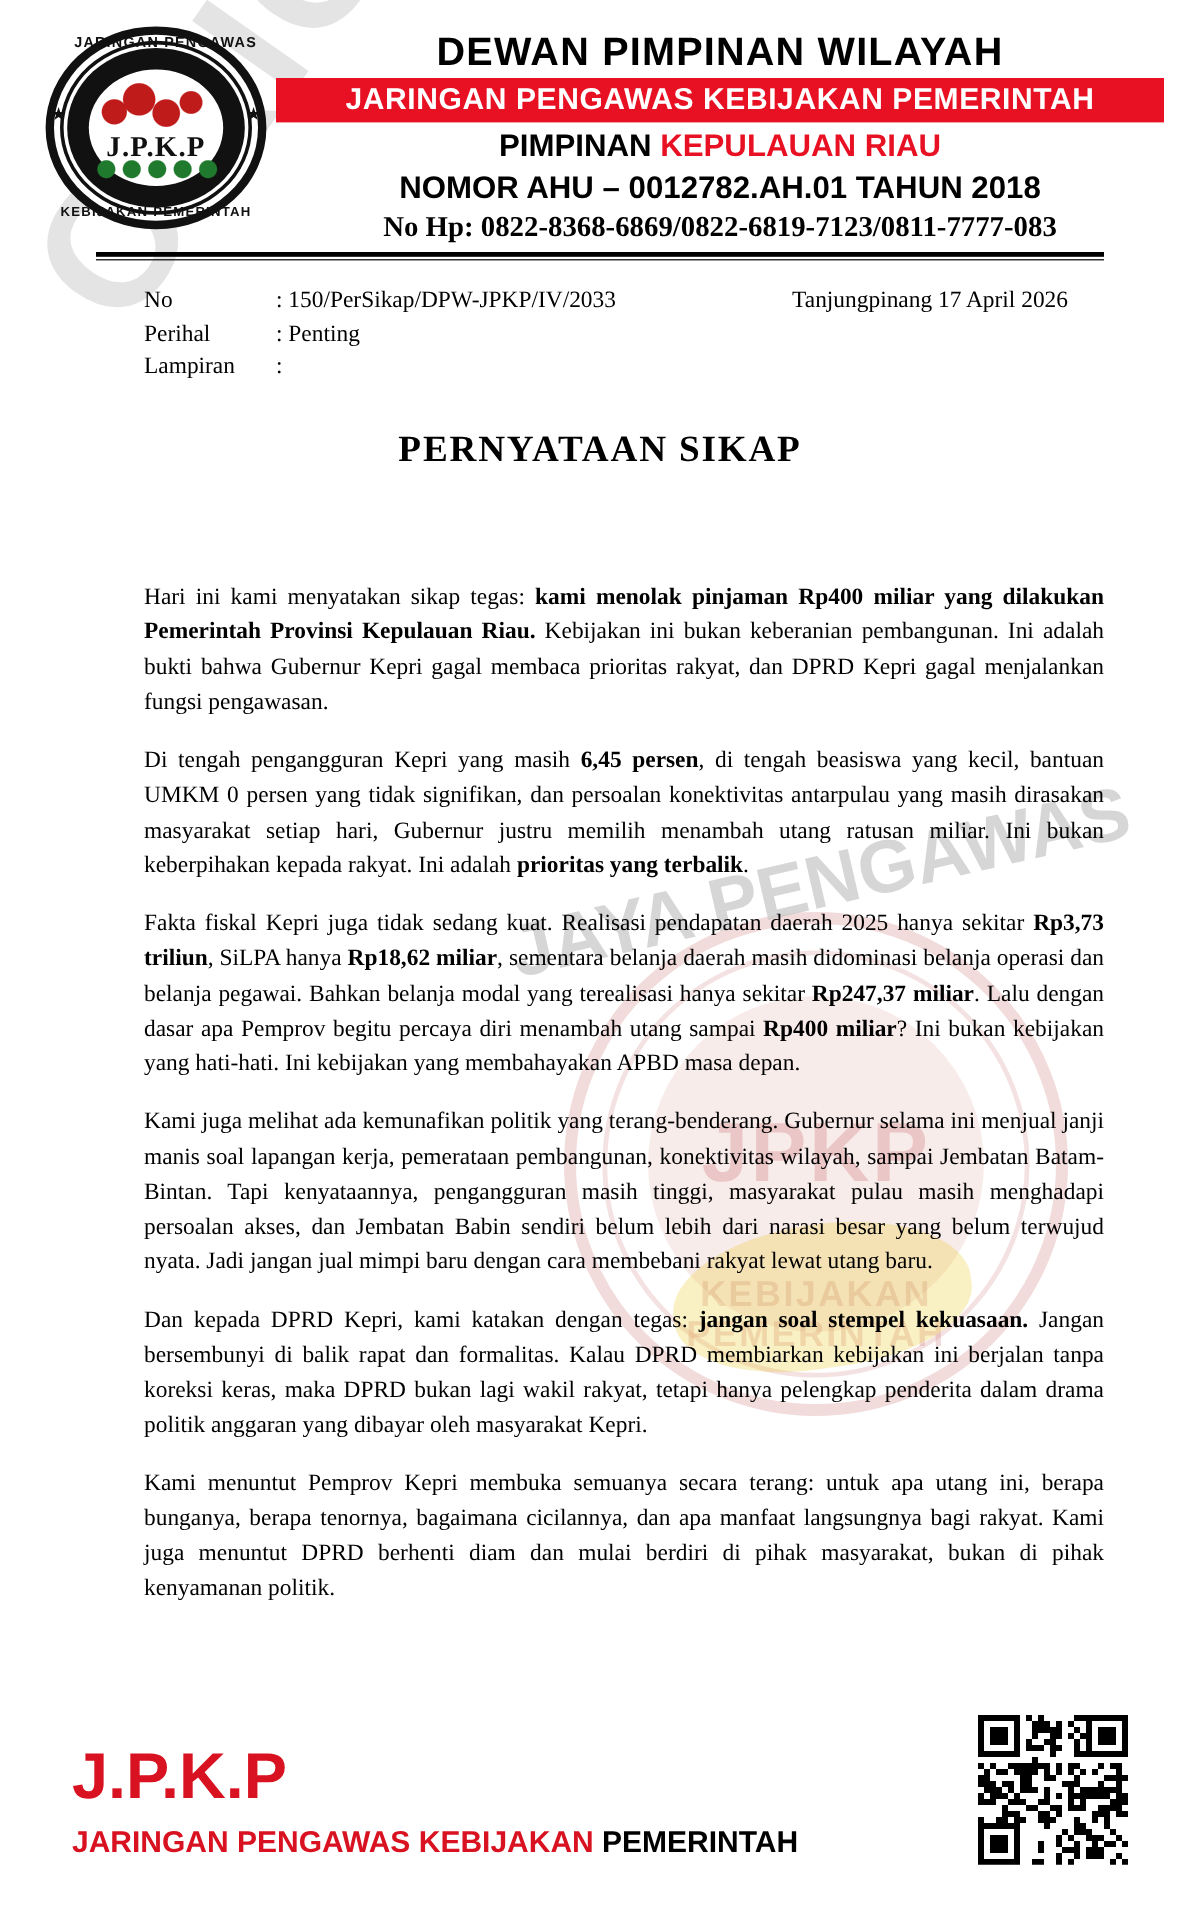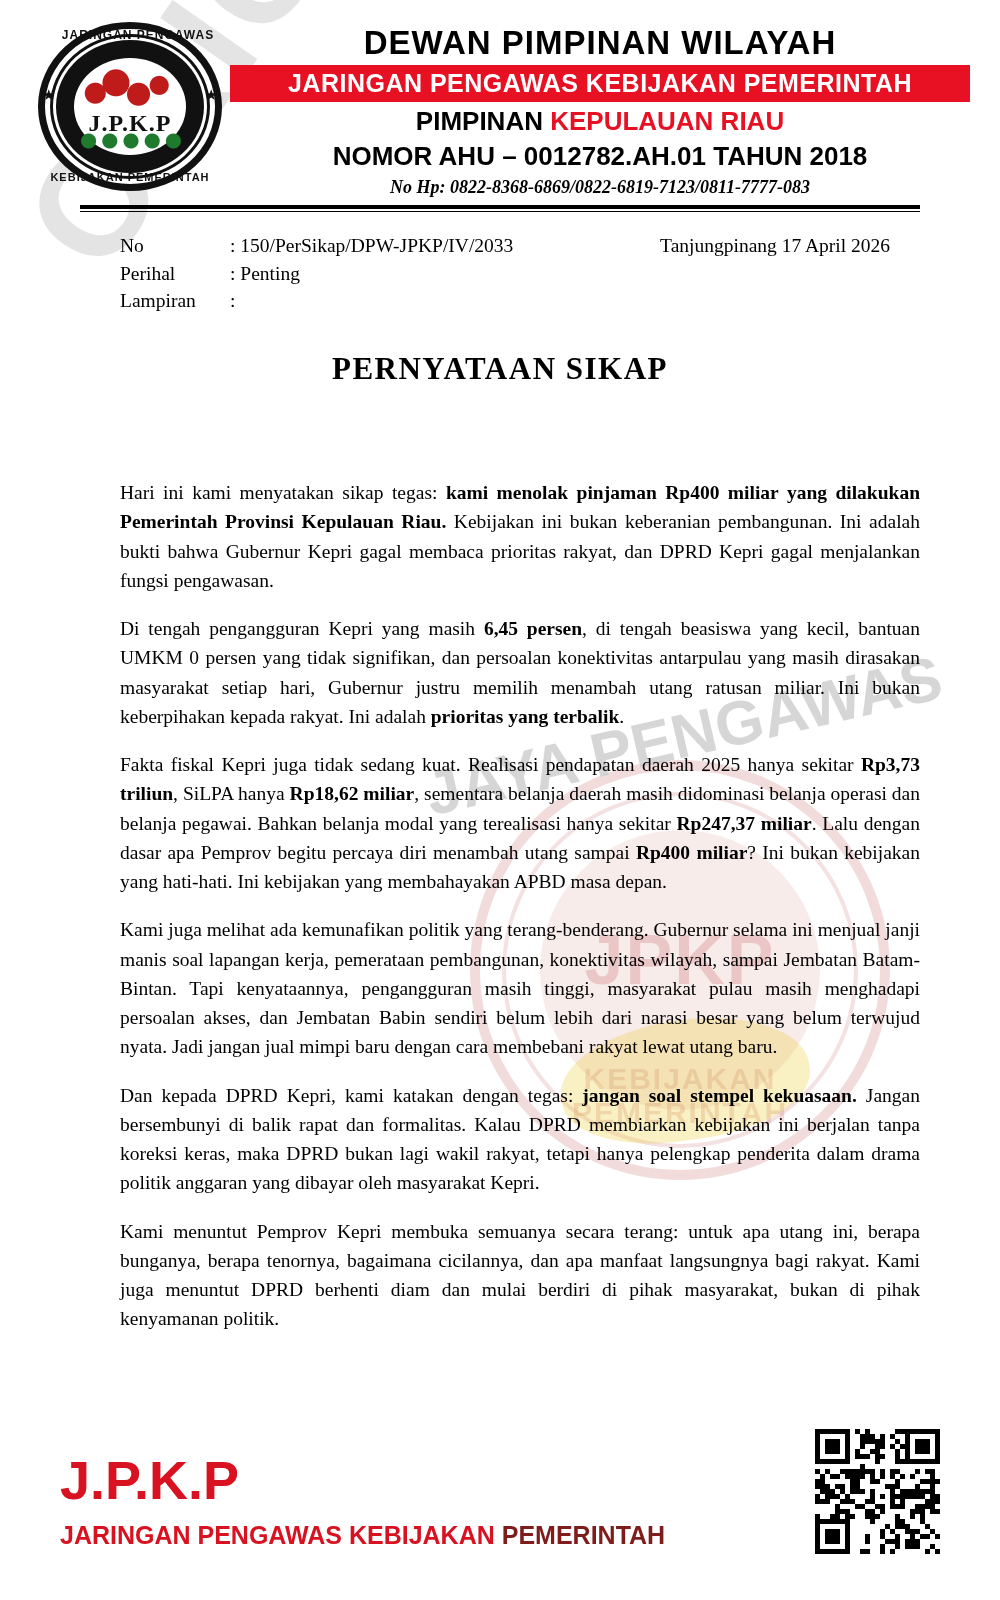--- a/index.html
+++ b/index.html
@@ -216,24 +216,23 @@
   .h-line4{
     font-family:"Liberation Sans", sans-serif;
     font-weight:bold;
     font-size:26px;
     margin-top:4px;
     color:#000;
   }
   .h-line5{
     font-family:"Liberation Serif", serif;
     font-weight:bold;
-    font-size:18px;
+    font-size:24px;
     margin-top:5px;
     color:#000;
-    font-style:italic;
   }
   .rule-wrap{ padding:0 80px; margin-top:6px; }
   .rule-thick{ height:4px; background:#000; }
   .rule-thin{ height:1px; background:#000; margin-top:2px; }
 
   
   .meta{
     margin:20px 110px 0 120px;
     position:relative;
     font-size:19.5px;
@@ -286,21 +285,21 @@
     letter-spacing:0px;
     line-height:1;
   }
   .f-sub{
     font-family:"Liberation Sans", sans-serif;
     font-weight:bold;
     font-size:25px;
     margin-top:14px;
     color:#d81220;
   }
-  .f-sub .dark{ color:#7f1d1d; }
+  .f-sub .dark{ color:#000000; }
   .qr{
     width:125px; height:125px;
     background:#fff;
     position:relative;
   }
   .qr svg{ display:block; }
 </style>
 </head>
 <body>
 

